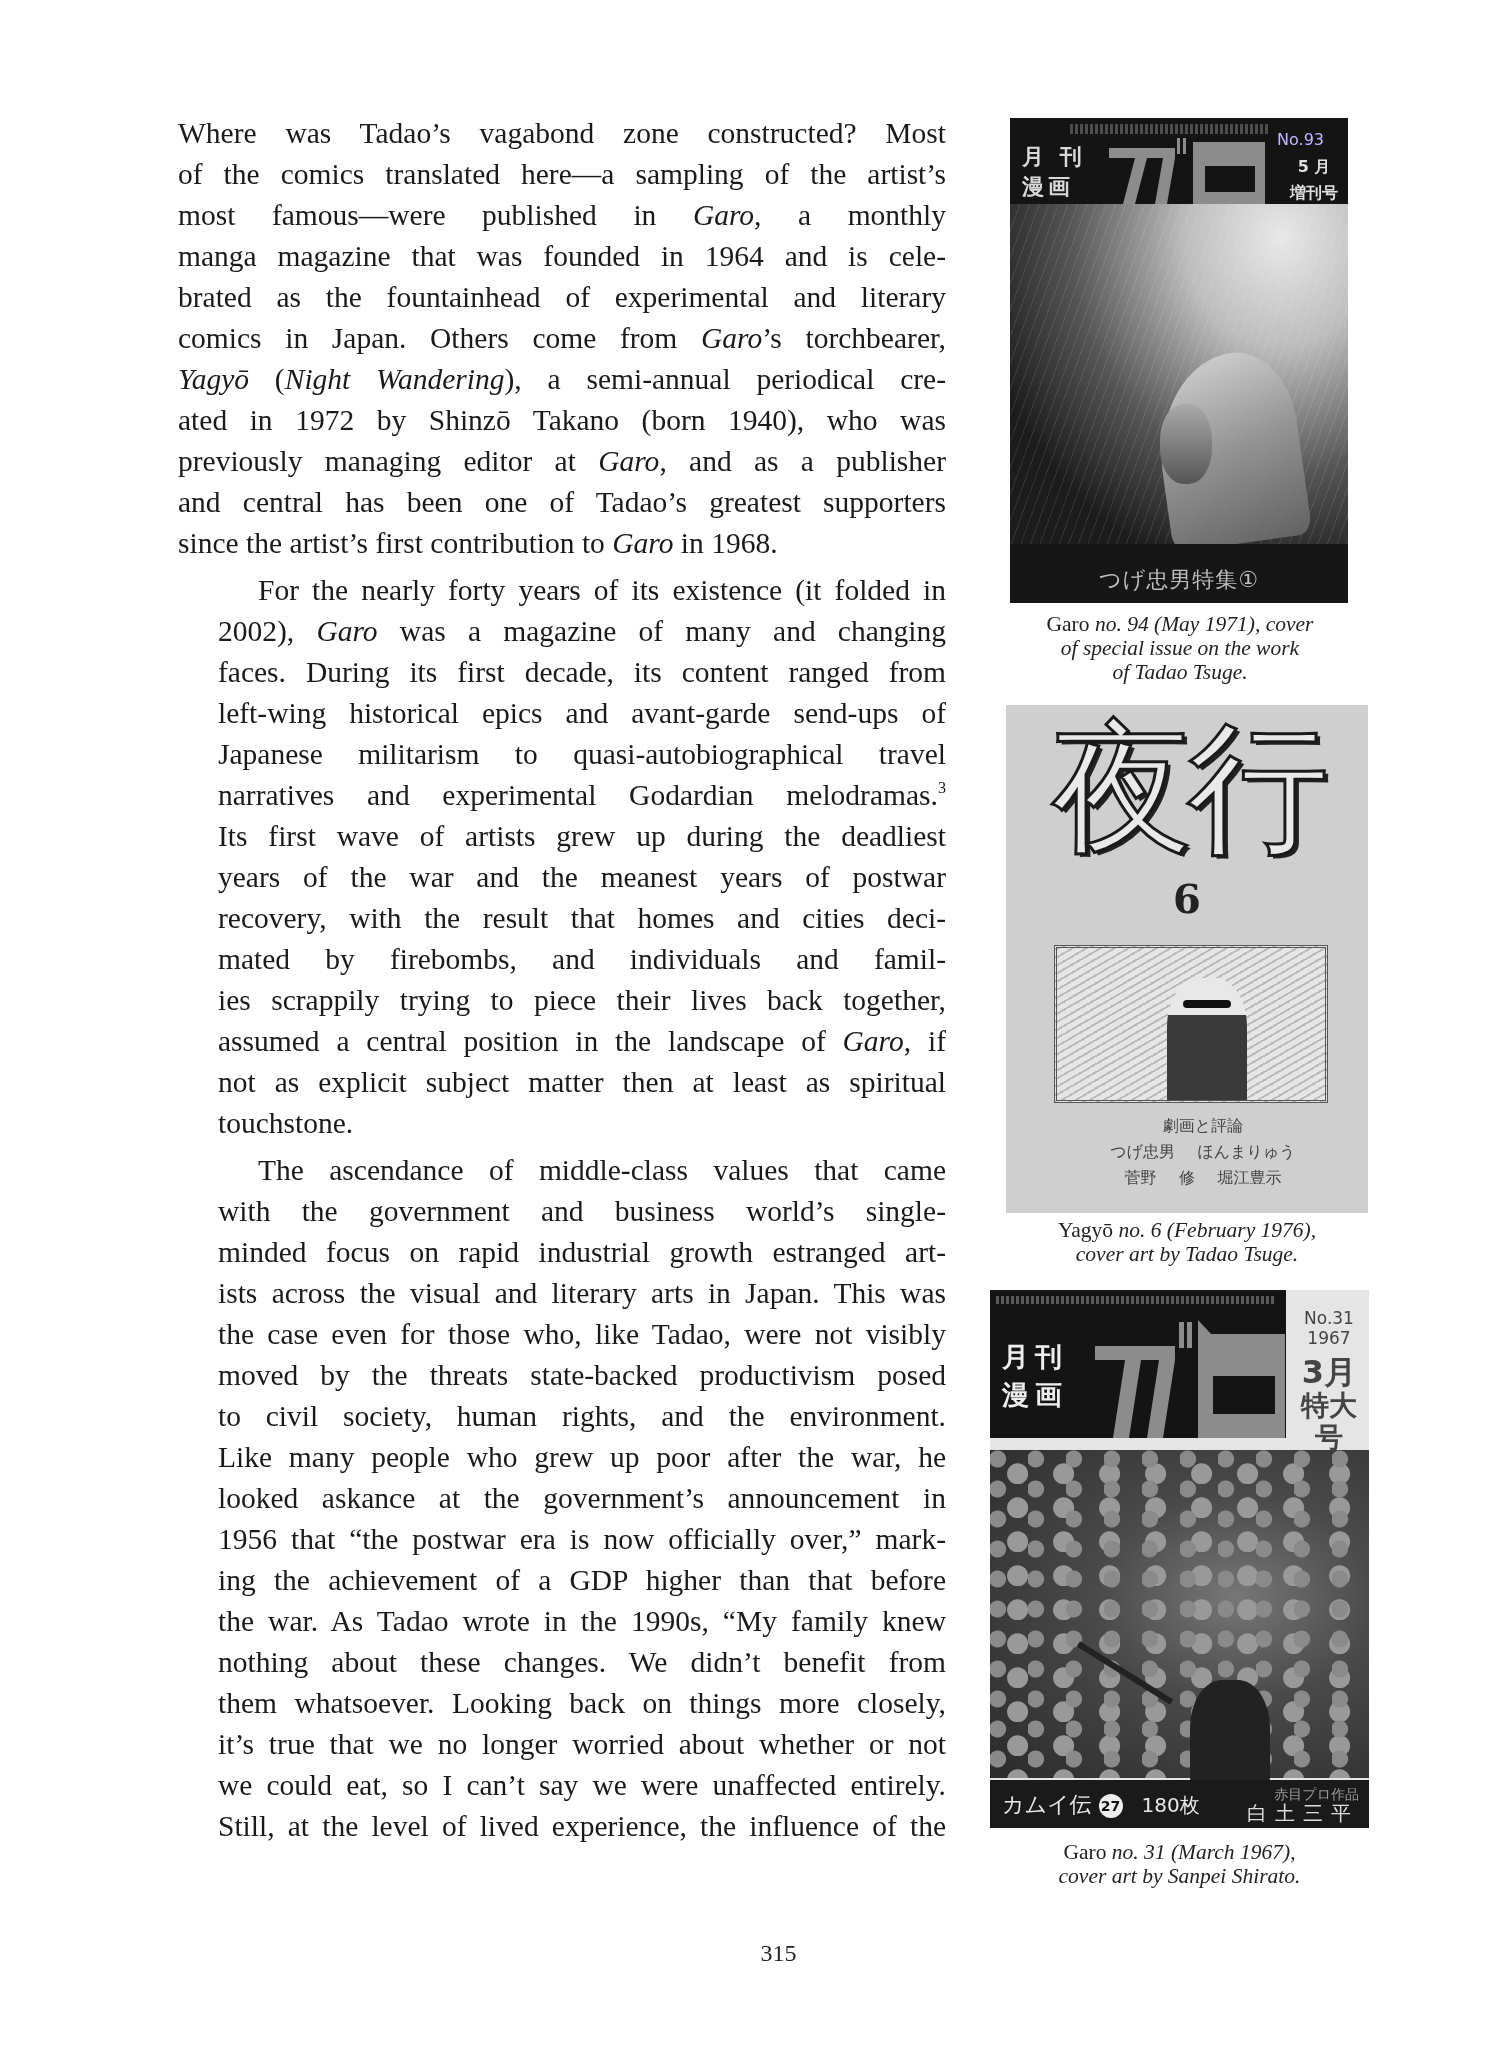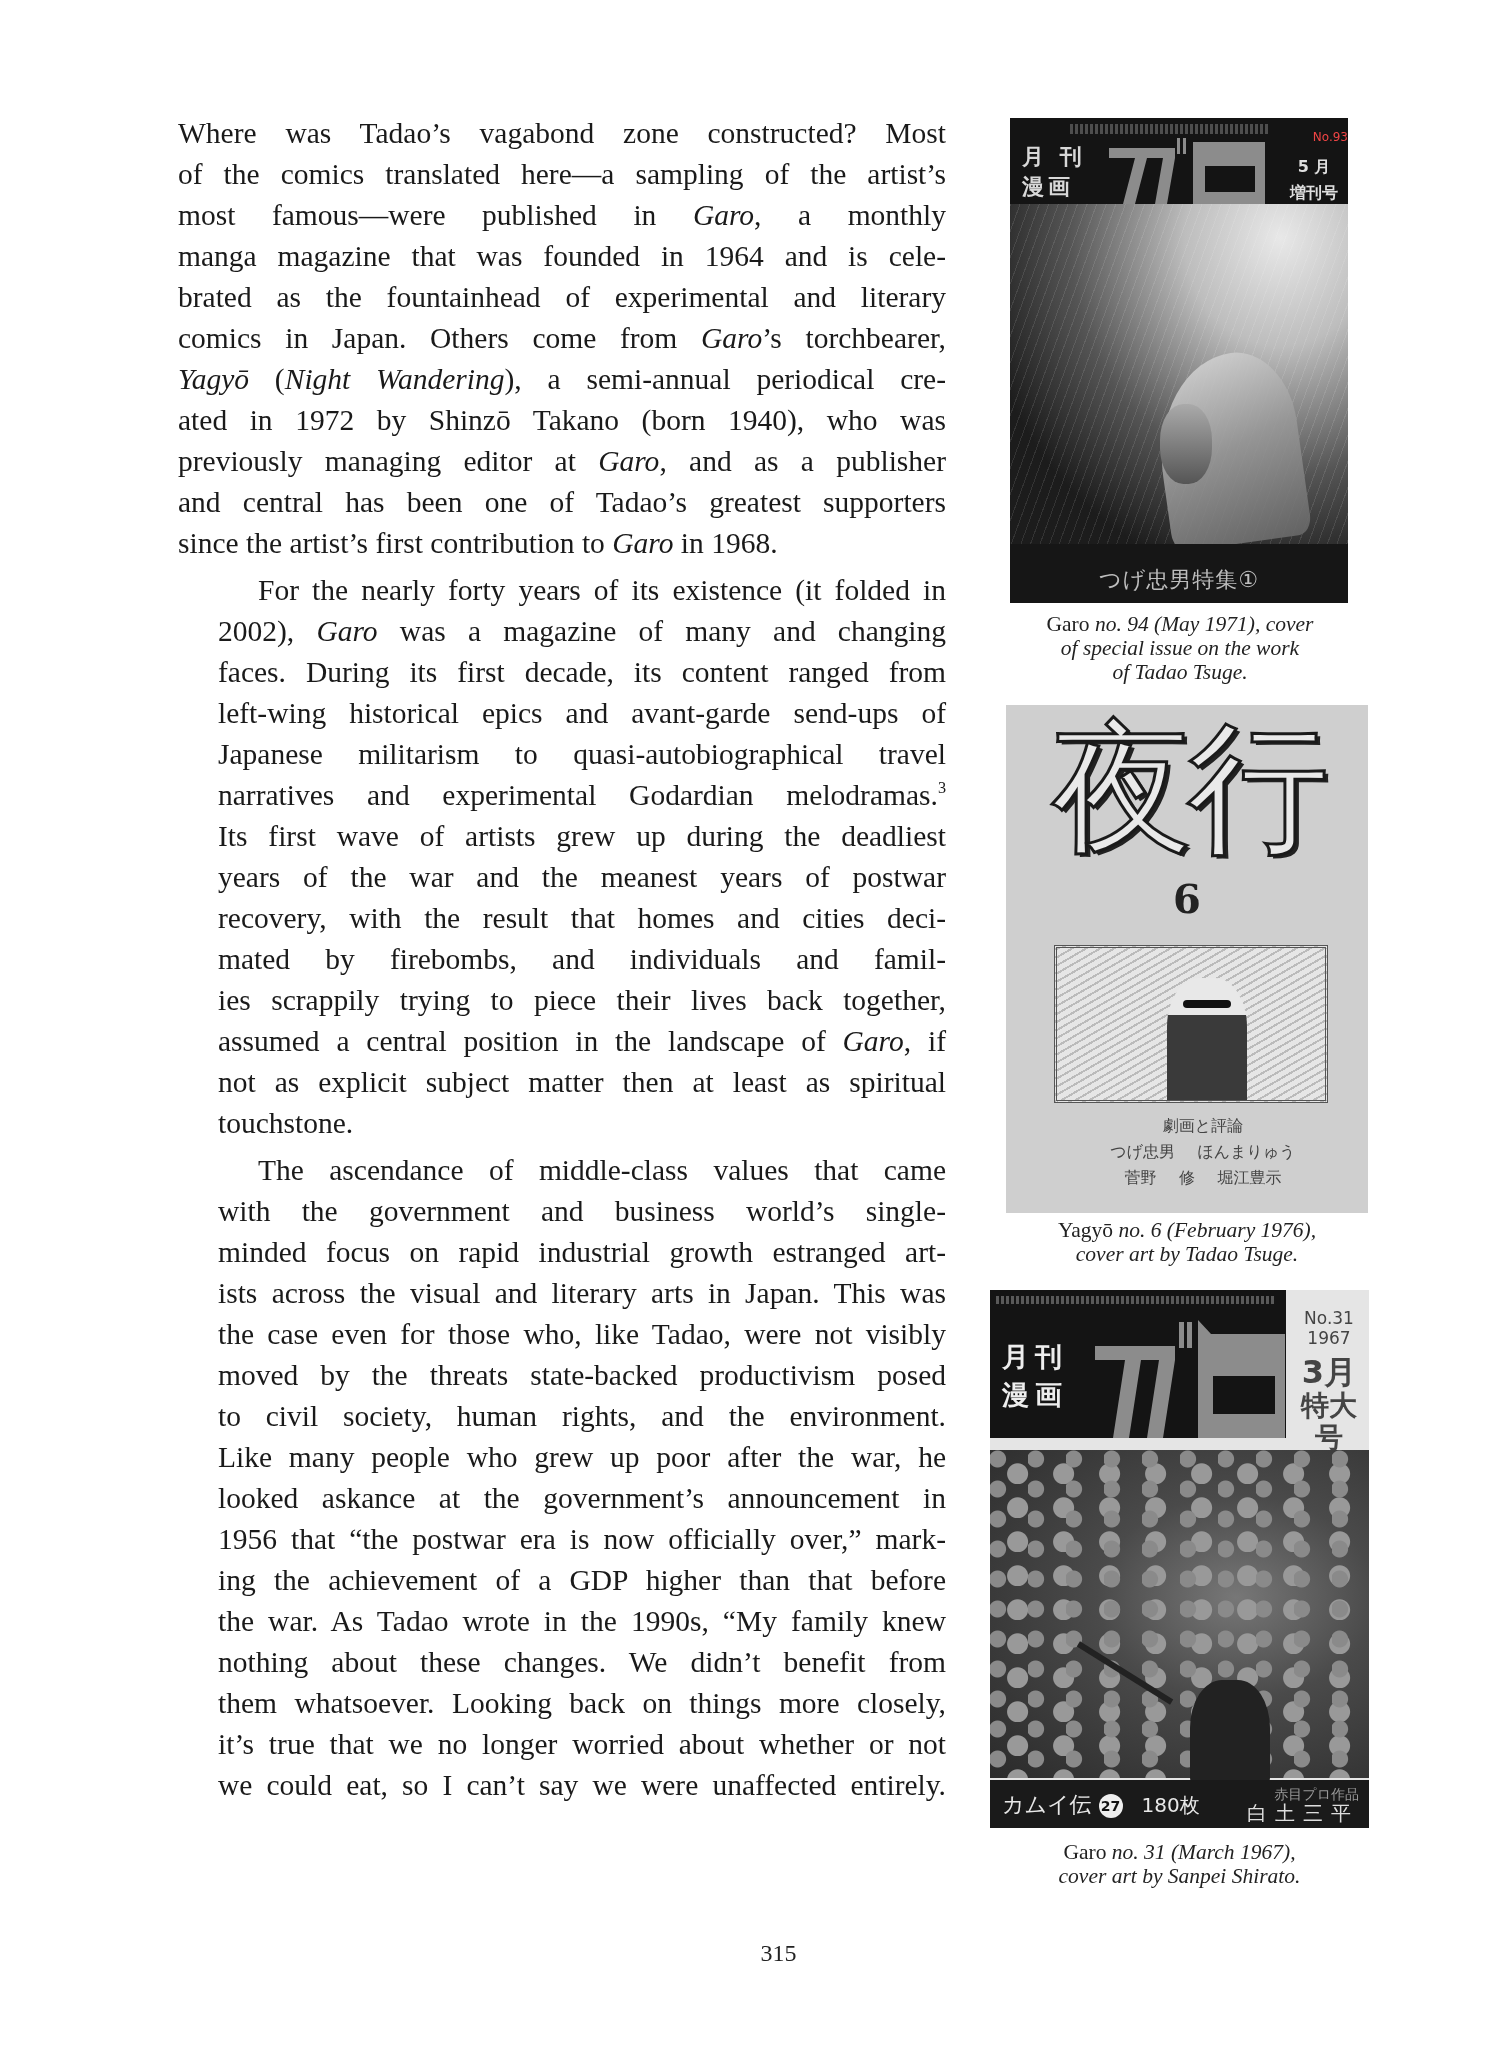--- a/index.html
+++ b/index.html
@@ -19,21 +19,21 @@
   .caption .roman { font-style:normal; }
 
   
   #cover1 { left:1010px; top:118px; width:338px; height:485px; background:#111; }
   #cover1 .masthead { position:absolute; left:0; top:0; width:100%; height:86px; background:#141414; }
   #cover1 .fineprint { position:absolute; left:60px; top:6px; width:200px; height:10px;
       background:repeating-linear-gradient(90deg,#666 0 3px,transparent 3px 5px); opacity:.7; }
   #cover1 .monthly { position:absolute; left:12px; top:24px; color:#d8d8d8; font-family:"DejaVu Sans",sans-serif;
       font-size:22px; line-height:30px; font-weight:bold; letter-spacing:4px; }
   #cover1 .logo { position:absolute; left:95px; top:18px; width:165px; height:68px; }
-  #cover1 .issue-no { position:absolute; right:0; top:12px; color:#ef4444; font-family:"DejaVu Sans",sans-serif; font-size:12px; }
+  #cover1 .issue-no { position:absolute; right:24px; top:12px; color:#c4b5fd; font-family:"DejaVu Sans",sans-serif; font-size:16px; }
   #cover1 .month { position:absolute; right:10px; top:36px; color:#e0e0e0; font-family:"DejaVu Sans",sans-serif;
       font-size:16px; line-height:26px; font-weight:bold; text-align:center; }
   #cover1 .art { position:absolute; left:0; top:86px; width:100%; height:340px;
       background:
         repeating-linear-gradient(110deg, rgba(255,255,255,.10) 0 1px, transparent 1px 9px),
         radial-gradient(ellipse at 80% 10%, #e8e8e8 0%, #bdbdbd 25%, #555 55%, #1c1c1c 80%); }
   #cover1 .figure-shape { position:absolute; left:150px; top:150px; width:140px; height:190px;
       background:linear-gradient(160deg,#ddd 0%,#999 50%,#666 100%); border-radius:60% 40% 10% 10%;
       transform:rotate(-8deg); opacity:.9; }
   #cover1 .face { position:absolute; left:150px; top:200px; width:52px; height:80px; border-radius:45%;
@@ -136,20 +136,21 @@
       <span class="line" style="white-space: normal;"><span>to civil society, human rights, and the environment.</span></span>
       <span class="line" style="white-space: normal;"><span>Like many people who grew up poor after the war, he</span></span>
       <span class="line" style="white-space: normal;"><span>looked askance at the government’s announcement in</span></span>
       <span class="line" style="white-space: normal;"><span>1956 that “the postwar era is now officially over,” mark-</span></span>
       <span class="line" style="white-space: normal;"><span>ing the achievement of a GDP higher than that before</span></span>
       <span class="line" style="white-space: normal;"><span>the war. As Tadao wrote in the 1990s, “My family knew</span></span>
       <span class="line" style="white-space: normal;"><span>nothing about these changes. We didn’t benefit from</span></span>
       <span class="line" style="white-space: normal;"><span>them whatsoever. Looking back on things more closely,</span></span>
       <span class="line" style="white-space: normal;"><span>it’s true that we no longer worried about whether or not</span></span>
       <span class="line" style="white-space: normal;"><span>we could eat, so I can’t say we were unaffected entirely.</span></span>
+      <span class="line" style="white-space: normal;"><span>Still, at the level of lived experience, the influence of the</span></span>
     </p>
   </div>
 
 <div class="cover" id="cover1">
   <div class="masthead">
     <div class="fineprint"></div>
     <div class="monthly">
       <div>月 刊</div>
       <div>漫画</div>
     </div>

